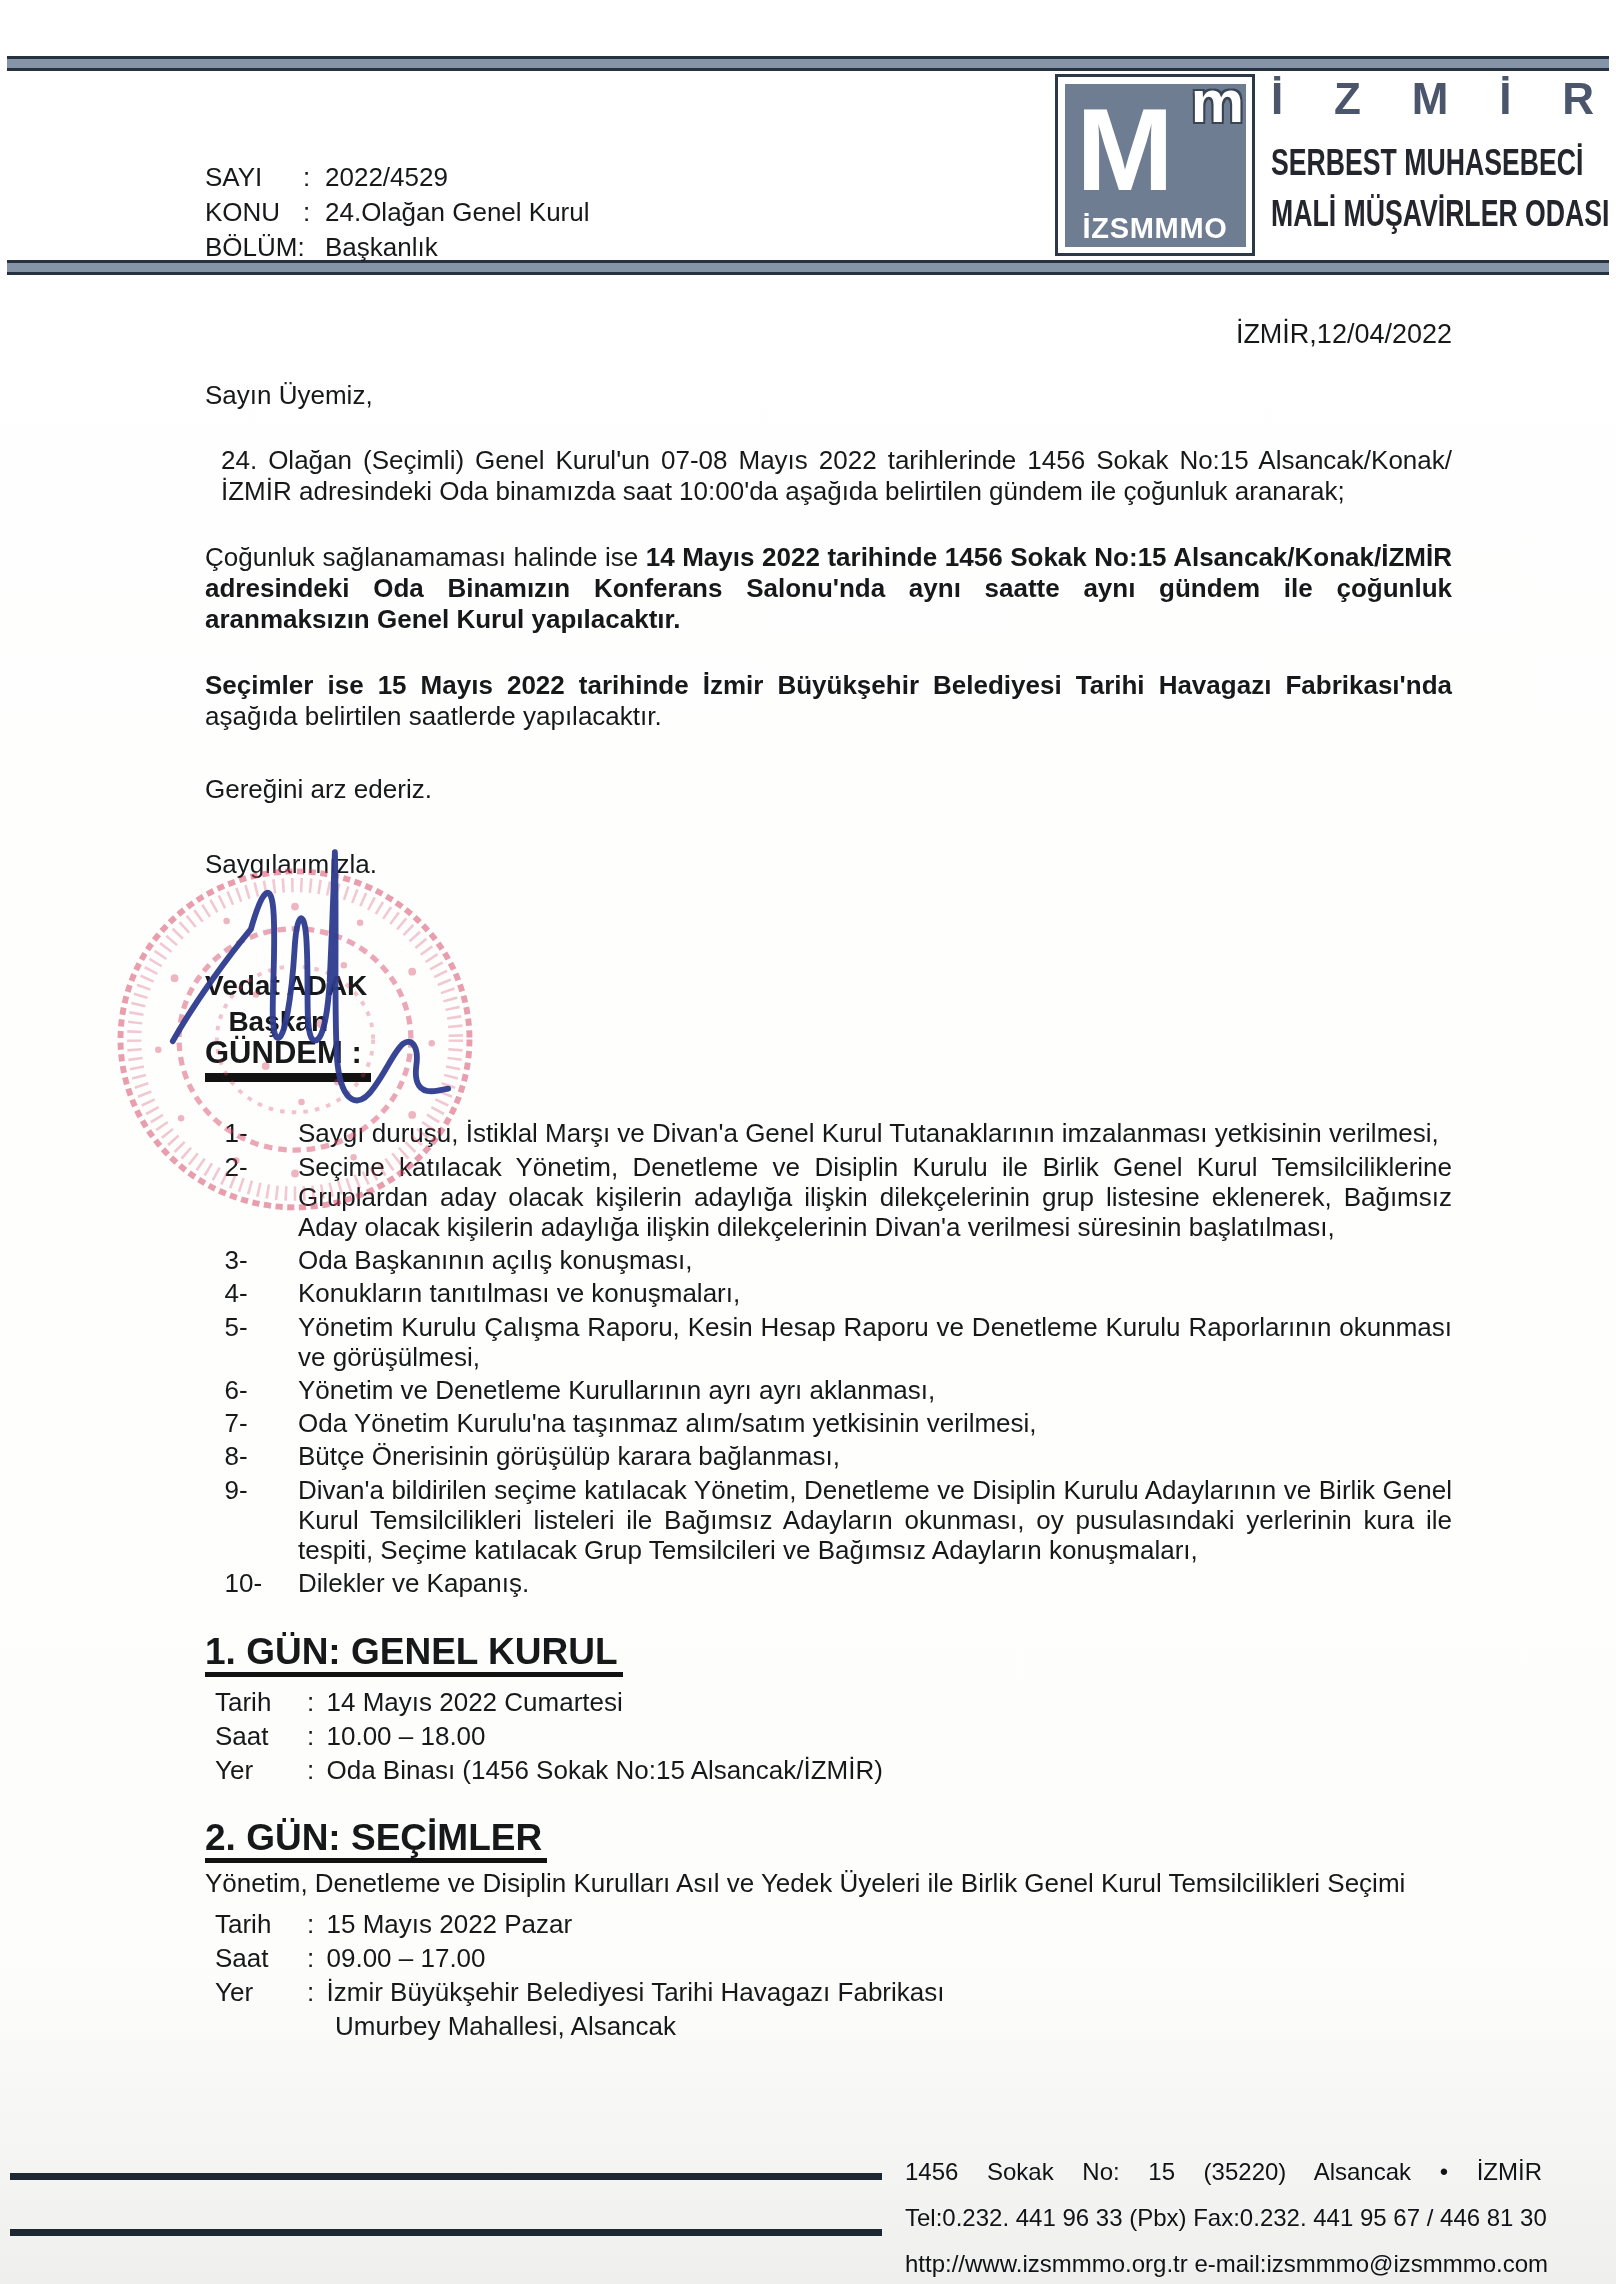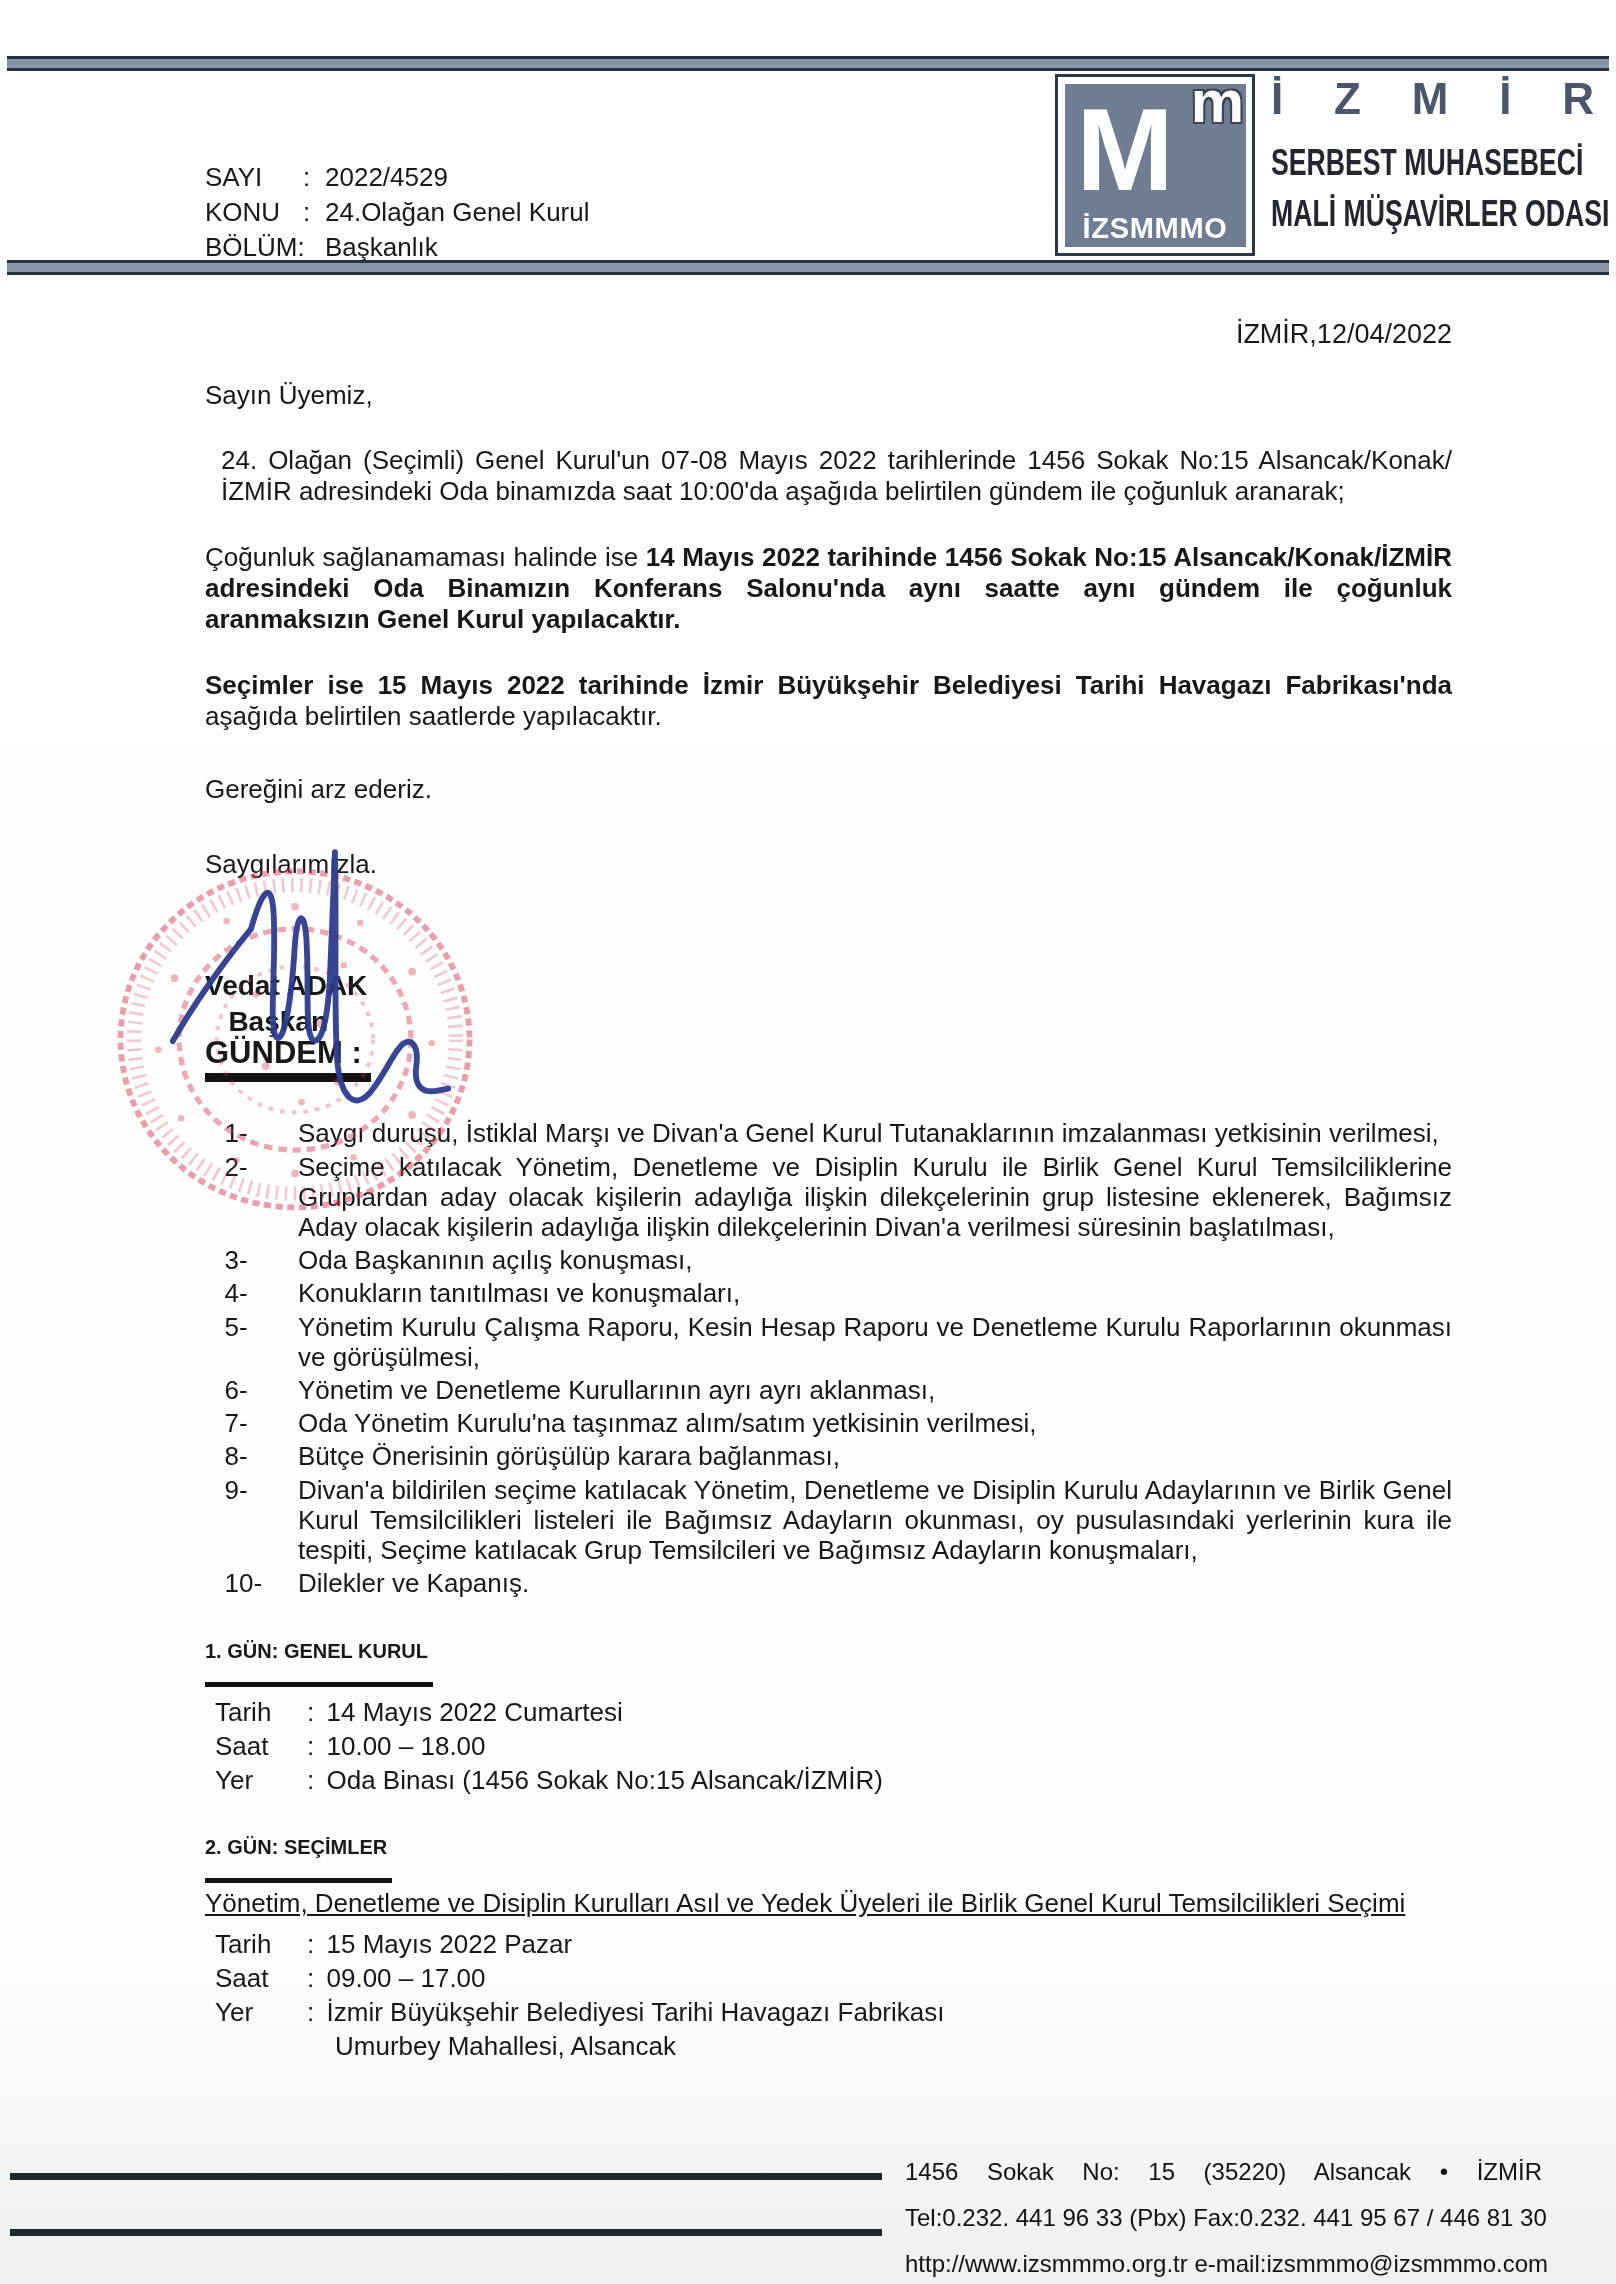--- a/index.html
+++ b/index.html
@@ -59,22 +59,22 @@
   .sig-title { margin-top:5.2px; font-weight:bold; font-size:28px; padding-left:23.4px; }
   .agenda-heading {
     display:inline-block; font-weight:bold; font-size:31px;
     border-bottom:9px solid #121212; padding-bottom:5.2px; padding-right:9px;
   }
   .agenda-list { margin-top:36px; }
   .agenda-item { display:grid; grid-template-columns:72px 1fr; column-gap:21px; margin-bottom:3.3px; }
   .agenda-no { padding-left:19.5px; line-height:30px; }
   .agenda-text { text-align:justify; line-height:30px; }
   .day-heading {
-    margin-top:35px; display:inline-block; font-weight:bold; font-size:20px;
-    border-bottom:5.9px solid #121212; padding-bottom:15px; padding-right:5.2px;
+    margin-top:35px; display:inline-block; font-weight:bold; font-size:37px;
+    border-bottom:5.9px solid #121212; padding-bottom:5px; padding-right:5.2px;
   }
   .day-rows { margin-top:7.8px; }
   .day-row { display:grid; grid-template-columns:92px 19.5px 1fr; line-height:34px;margin-left:10px; }
   .day2-intro { margin-top:5.2px; text-align:justify; }
   .day-cont { padding-left:130px; line-height:34px; }
   
   .stamp { position:absolute; left:106px; top:861px; z-index:2; pointer-events:none; }
   .signature { position:absolute; left:163px; top:826px; z-index:3; pointer-events:none; }
   
   .footer-rule { position:absolute; left:10.4px; width:872px; height:7.2px; background:#1d2732; }
@@ -216,21 +216,21 @@
       <div class="day-row">
         <span>Yer</span>
         <span>:</span>
         <span>Oda Binası (1456 Sokak No:15 Alsancak/İZMİR)</span>
       </div>
     </div>
 
     <div>
       <span class="day-heading">2. GÜN: SEÇİMLER</span>
     </div>
-    <p class="day2-intro" style="margin:5.2px 0 0 0;text-decoration:underline;">Yönetim, Denetleme ve Disiplin Kurulları Asıl ve Yedek Üyeleri ile Birlik Genel Kurul Temsilcilikleri Seçimi</p>
+    <p class="day2-intro" style="margin:5.2px 0 0 0;">Yönetim, Denetleme ve Disiplin Kurulları Asıl ve Yedek Üyeleri ile Birlik Genel Kurul Temsilcilikleri Seçimi</p>
     <div class="day-rows">
       <div class="day-row">
         <span>Tarih</span>
         <span>:</span>
         <span>15 Mayıs 2022 Pazar</span>
       </div>
       <div class="day-row">
         <span>Saat</span>
         <span>:</span>
         <span>09.00 – 17.00</span>

